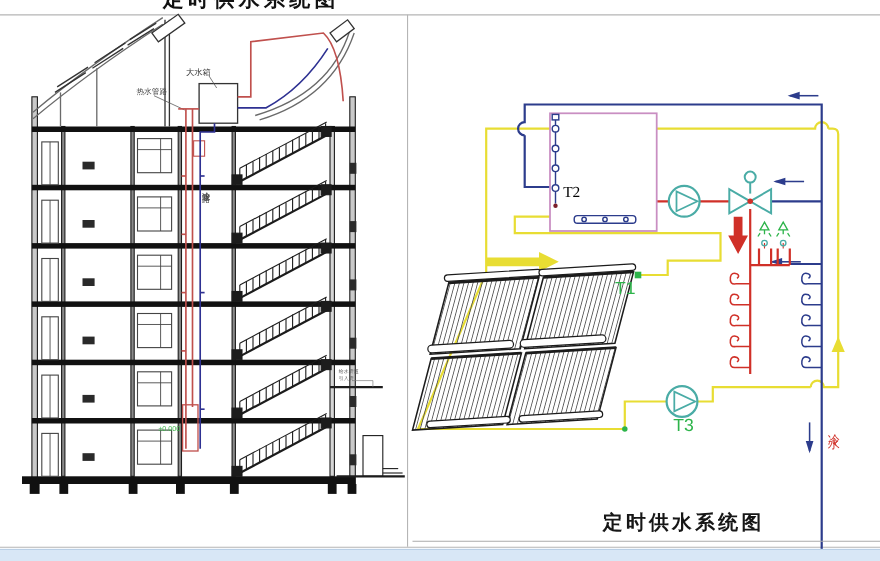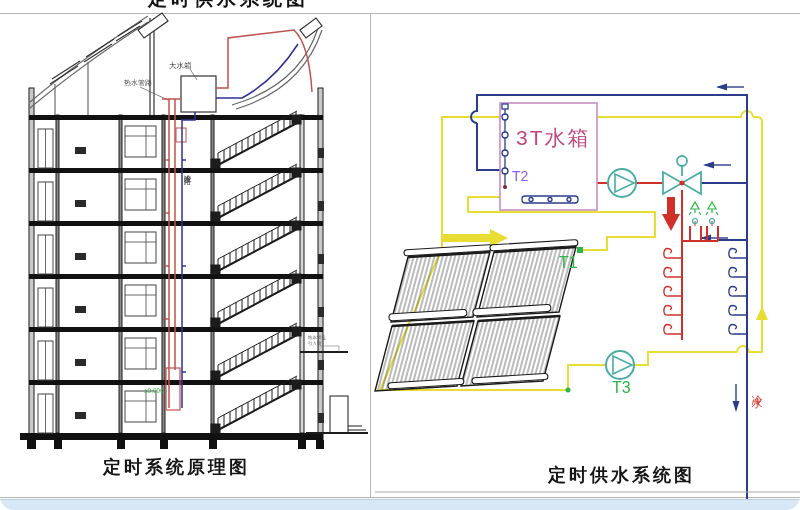--- a/index.html
+++ b/index.html
@@ -1,30 +1,30 @@
 <!DOCTYPE html>
 <html><head>
 <meta charset="utf-8">
 <style>
   html,body{margin:0;padding:0;background:#fff;}
   #stage{position:relative;width:800px;height:510px;overflow:hidden;background:#fff;
-         font-family:"Liberation Sans",sans-serif;border-radius:14px;}
+         font-family:"Liberation Sans",sans-serif;}
   .lbl{position:absolute;white-space:nowrap;}
   .v{writing-mode:vertical-rl;text-orientation:upright;}
   #top-title{left:148px;top:-14px;font-size:19px;font-weight:bold;letter-spacing:4px;color:#111;}
   #cap-left{left:103px;top:455px;font-size:18px;font-weight:bold;letter-spacing:3px;color:#161616;}
   #cap-right{left:548px;top:463px;font-size:18px;font-weight:bold;letter-spacing:3px;color:#161616;}
   #lbl-tank-roof{left:169px;top:61px;font-size:7.5px;color:#333;}
   #lbl-hot{left:124px;top:78px;font-size:7px;color:#444;}
   #lbl-cold{left:183px;top:168px;font-size:7.5px;color:#444;line-height:8px;letter-spacing:1px;}
   #lbl-elev{left:144px;top:387px;font-size:6.5px;color:#3cb44a;}
   #note1{left:308px;top:335px;font-size:4.5px;color:#555;line-height:5px;}
   #note2{left:308px;top:341px;font-size:4.5px;color:#555;line-height:5px;}
   #lbl-3t{left:516px;top:124px;font-size:21px;letter-spacing:2px;color:#c0477e;}
-  #lbl-t2{left:512px;top:168px;font-size:14px;color:#8b5cf6;}
+  #lbl-t2{left:512px;top:168px;font-size:14px;color:#000000;font-family:Liberation Serif, serif;}
   #lbl-t1{left:559px;top:254px;font-size:16px;color:#2db44a;}
   #lbl-t3{left:576px;top:379px;font-size:16px;color:#2db44a;margin-left:36px;}
   #lbl-coldwater{left:750px;top:386px;font-size:11px;color:#d03028;line-height:13px;letter-spacing:2px;}
   #footer-strip{position:absolute;left:0;top:499px;width:800px;height:11px;
                 background:#d8e7f6;border-top:1px solid #b9cfe6;}
 </style>
 </head>
 <body>
 
 <div id="stage">
@@ -321,23 +321,21 @@
 
 
 <div class="lbl" id="top-title">定时供水系统图</div>
 
 <div class="lbl" id="lbl-tank-roof">大水箱</div>
 <div class="lbl" id="lbl-hot">热水管路</div>
 <div class="lbl v" id="lbl-cold">冷水管路</div>
 <div class="lbl" id="lbl-elev">±0.000</div>
 <div class="lbl" id="note1">给水管道</div>
 <div class="lbl" id="note2">引入管</div>
-<div class="lbl" id="cap-left">定时系统原理图</div>
-
-<div class="lbl" id="lbl-3t">3T水箱</div>
+
 <div class="lbl" id="lbl-t2">T2</div>
 <div class="lbl" id="lbl-t1">T1</div>
 <div class="lbl" id="lbl-t3">T3</div>
 <div class="lbl v" id="lbl-coldwater">冷水</div>
 <div class="lbl" id="cap-right">定时供水系统图</div>
 
 <div id="footer-strip"></div>
 </div>
 
 </body></html>

